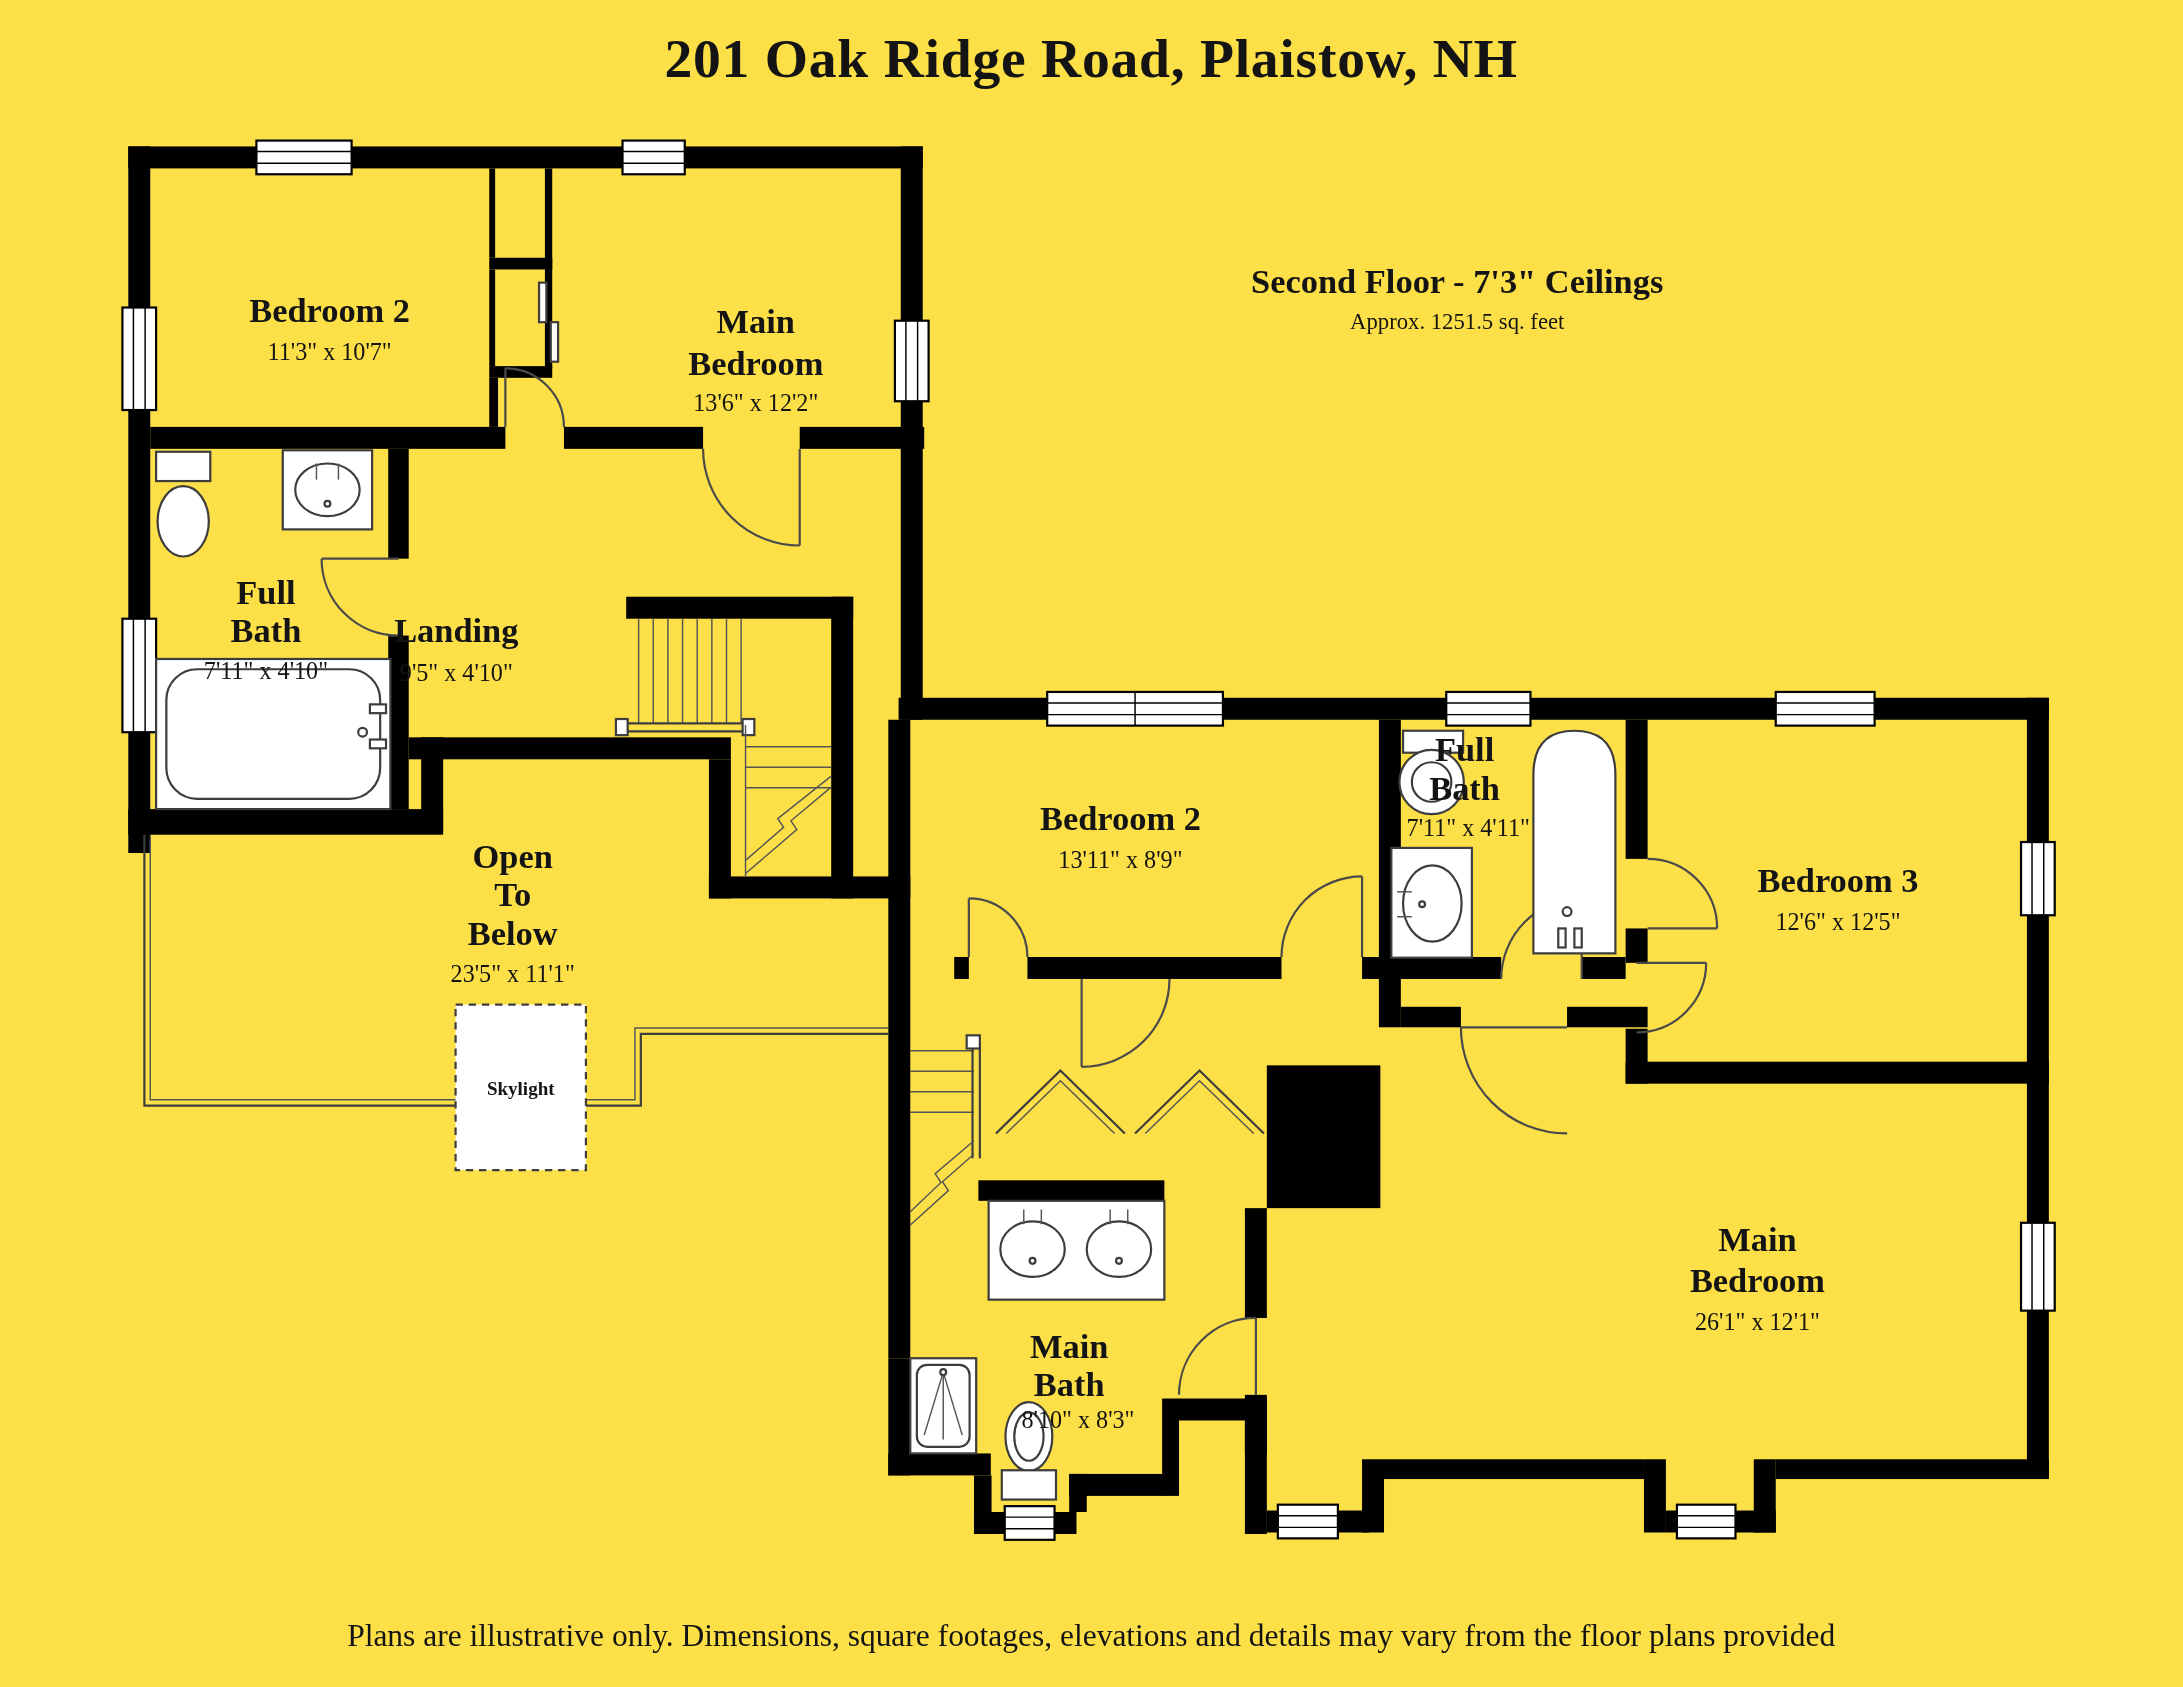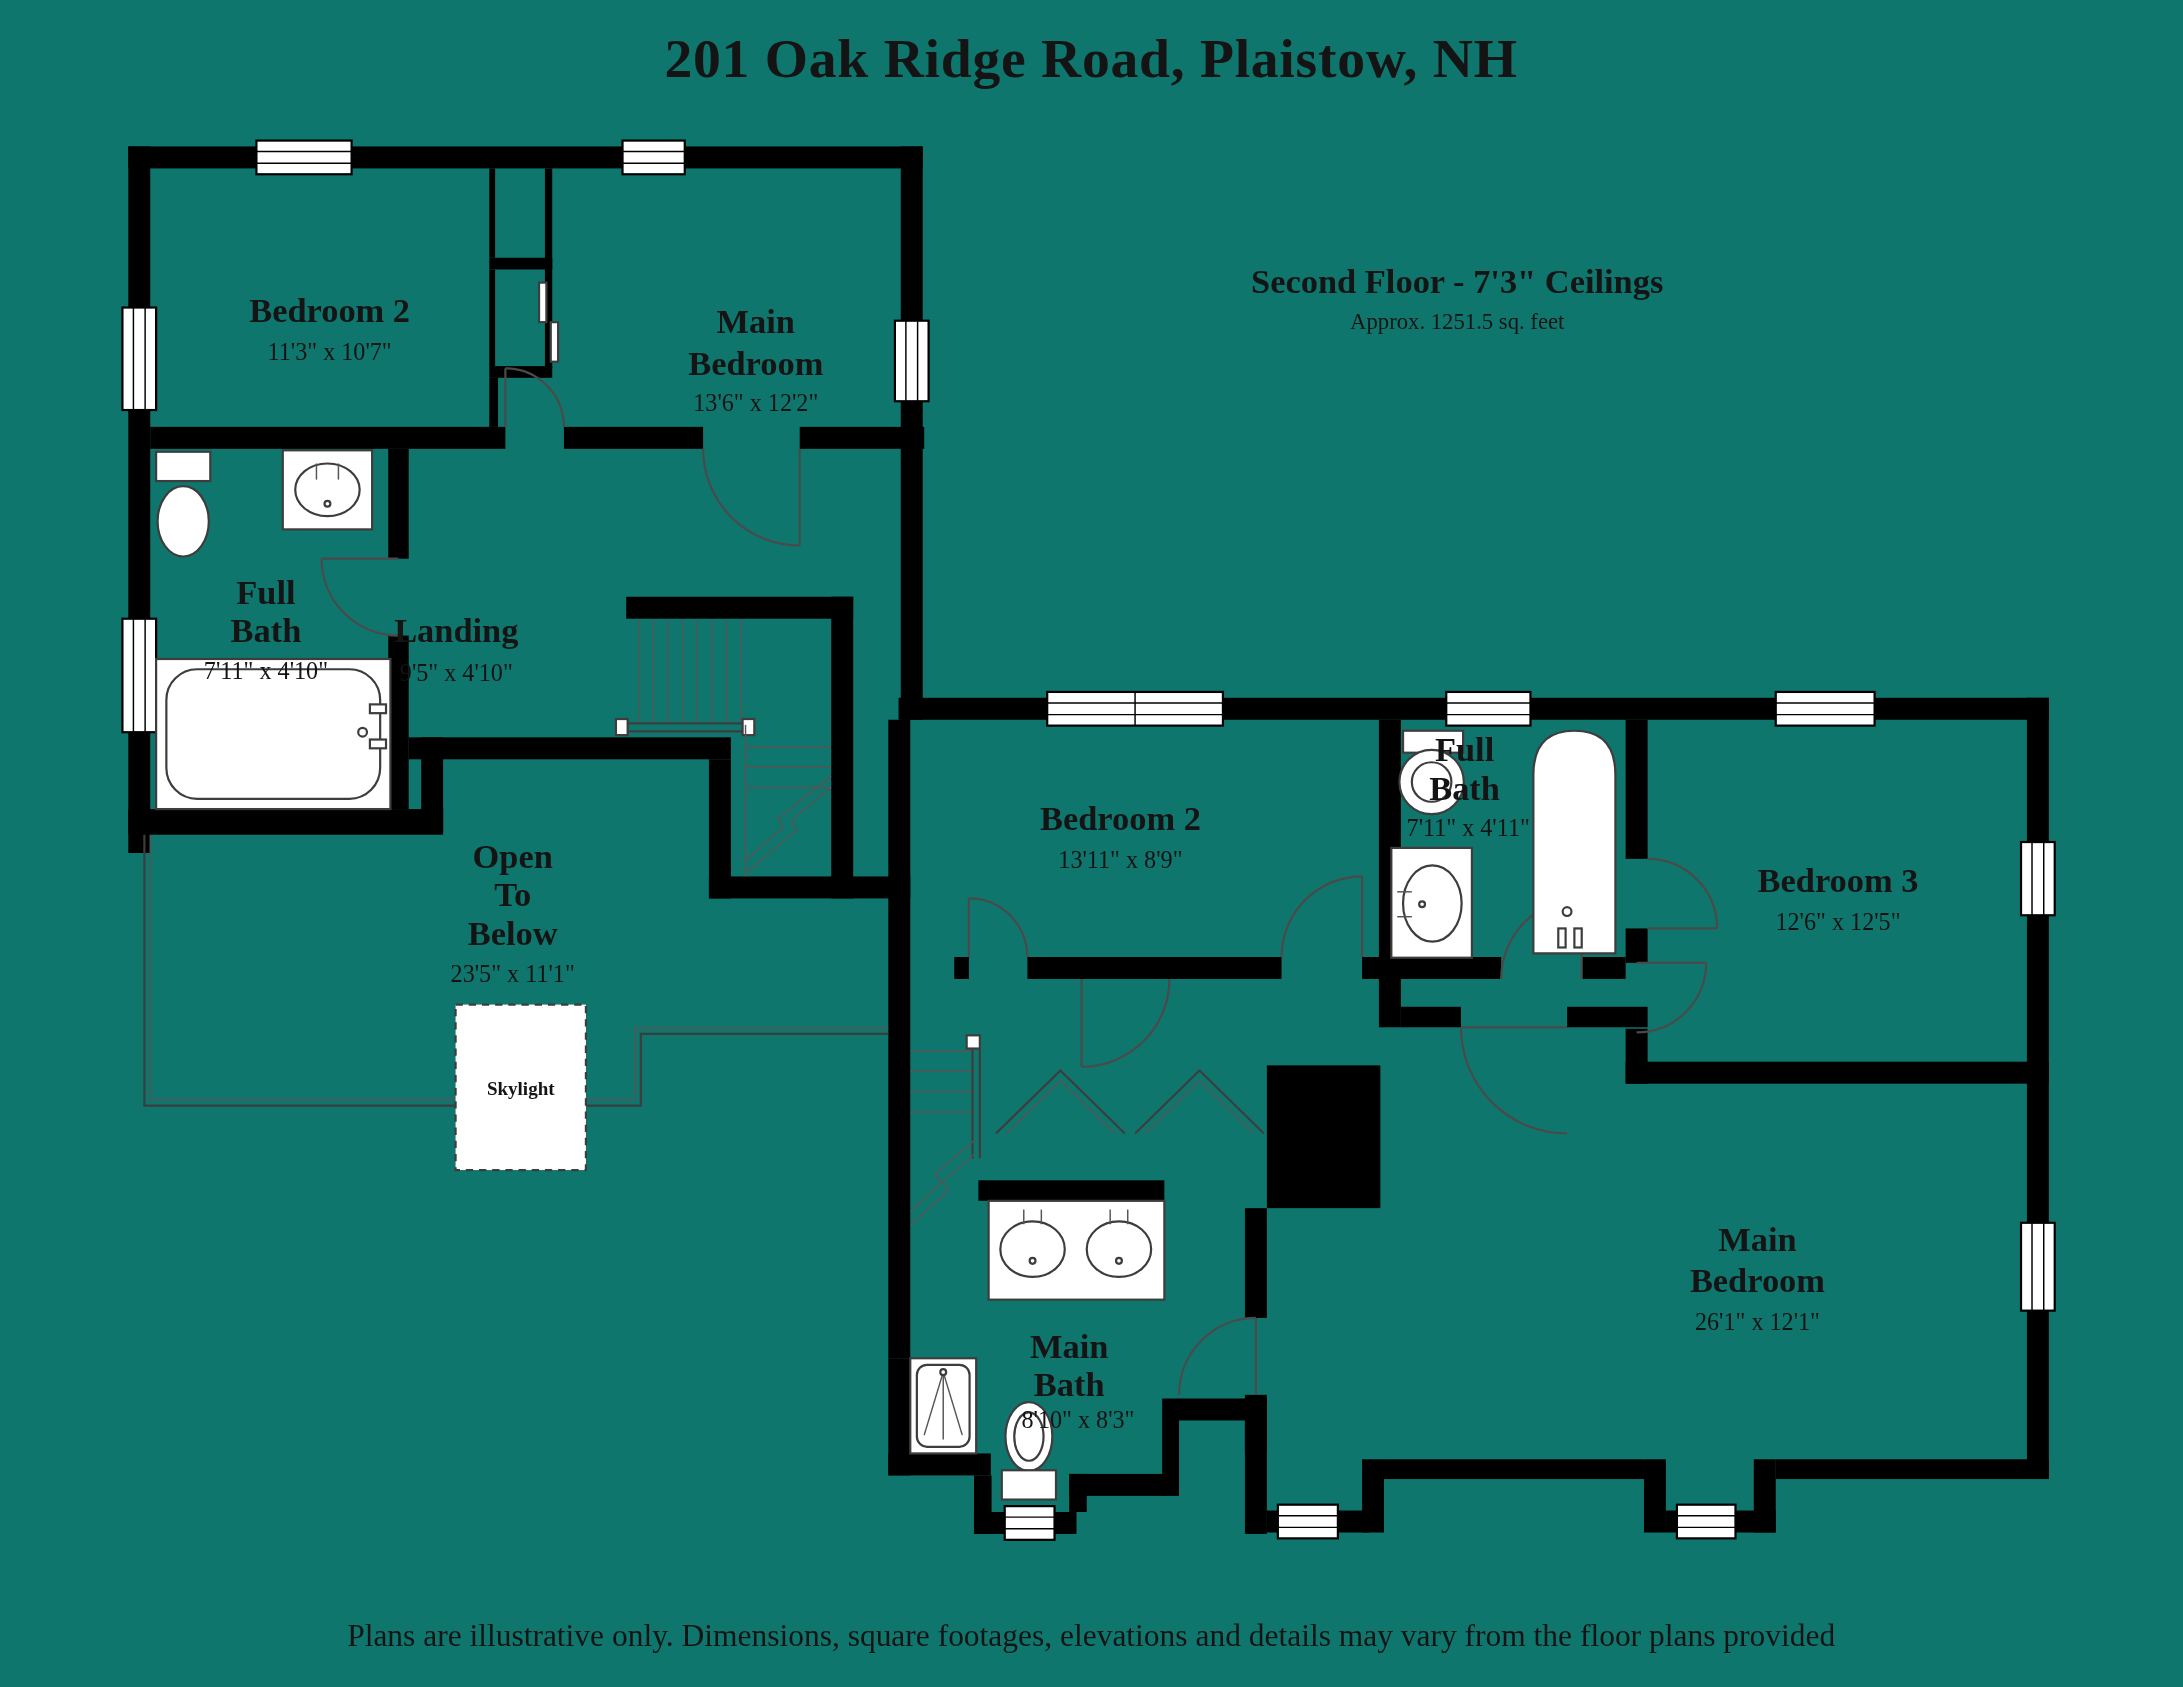--- a/index.html
+++ b/index.html
@@ -1,16 +1,16 @@
 <!DOCTYPE html>
 <html style="font-size:11.7px"><head>
 <meta charset="utf-8">
 <style>
   html,body{margin:0;padding:0;background:#ffffff;}
-  #page{position:relative;width:2183px;height:1687px;background:#0f766e;overflow:hidden;
+  #page{position:relative;width:2183px;height:1687px;background:#fde047;overflow:hidden;
         font-family:"Liberation Serif","DejaVu Serif",serif;color:#111;}
   svg text{font-family:"Liberation Serif","DejaVu Serif",serif;fill:#141414;}
   .title-t{font-size:76px;font-weight:700;letter-spacing:1px;}
   .floor-t{font-size:47px;font-weight:700;}
   .area-t{font-size:31px;font-weight:400;}
   .rn{font-size:47px;font-weight:700;}
   .rd{font-size:33px;font-weight:400;}
   .sk{font-size:26px;font-weight:700;}
   .disc-t{font-size:43px;font-weight:400;}
   .wall{fill:#000000;}

